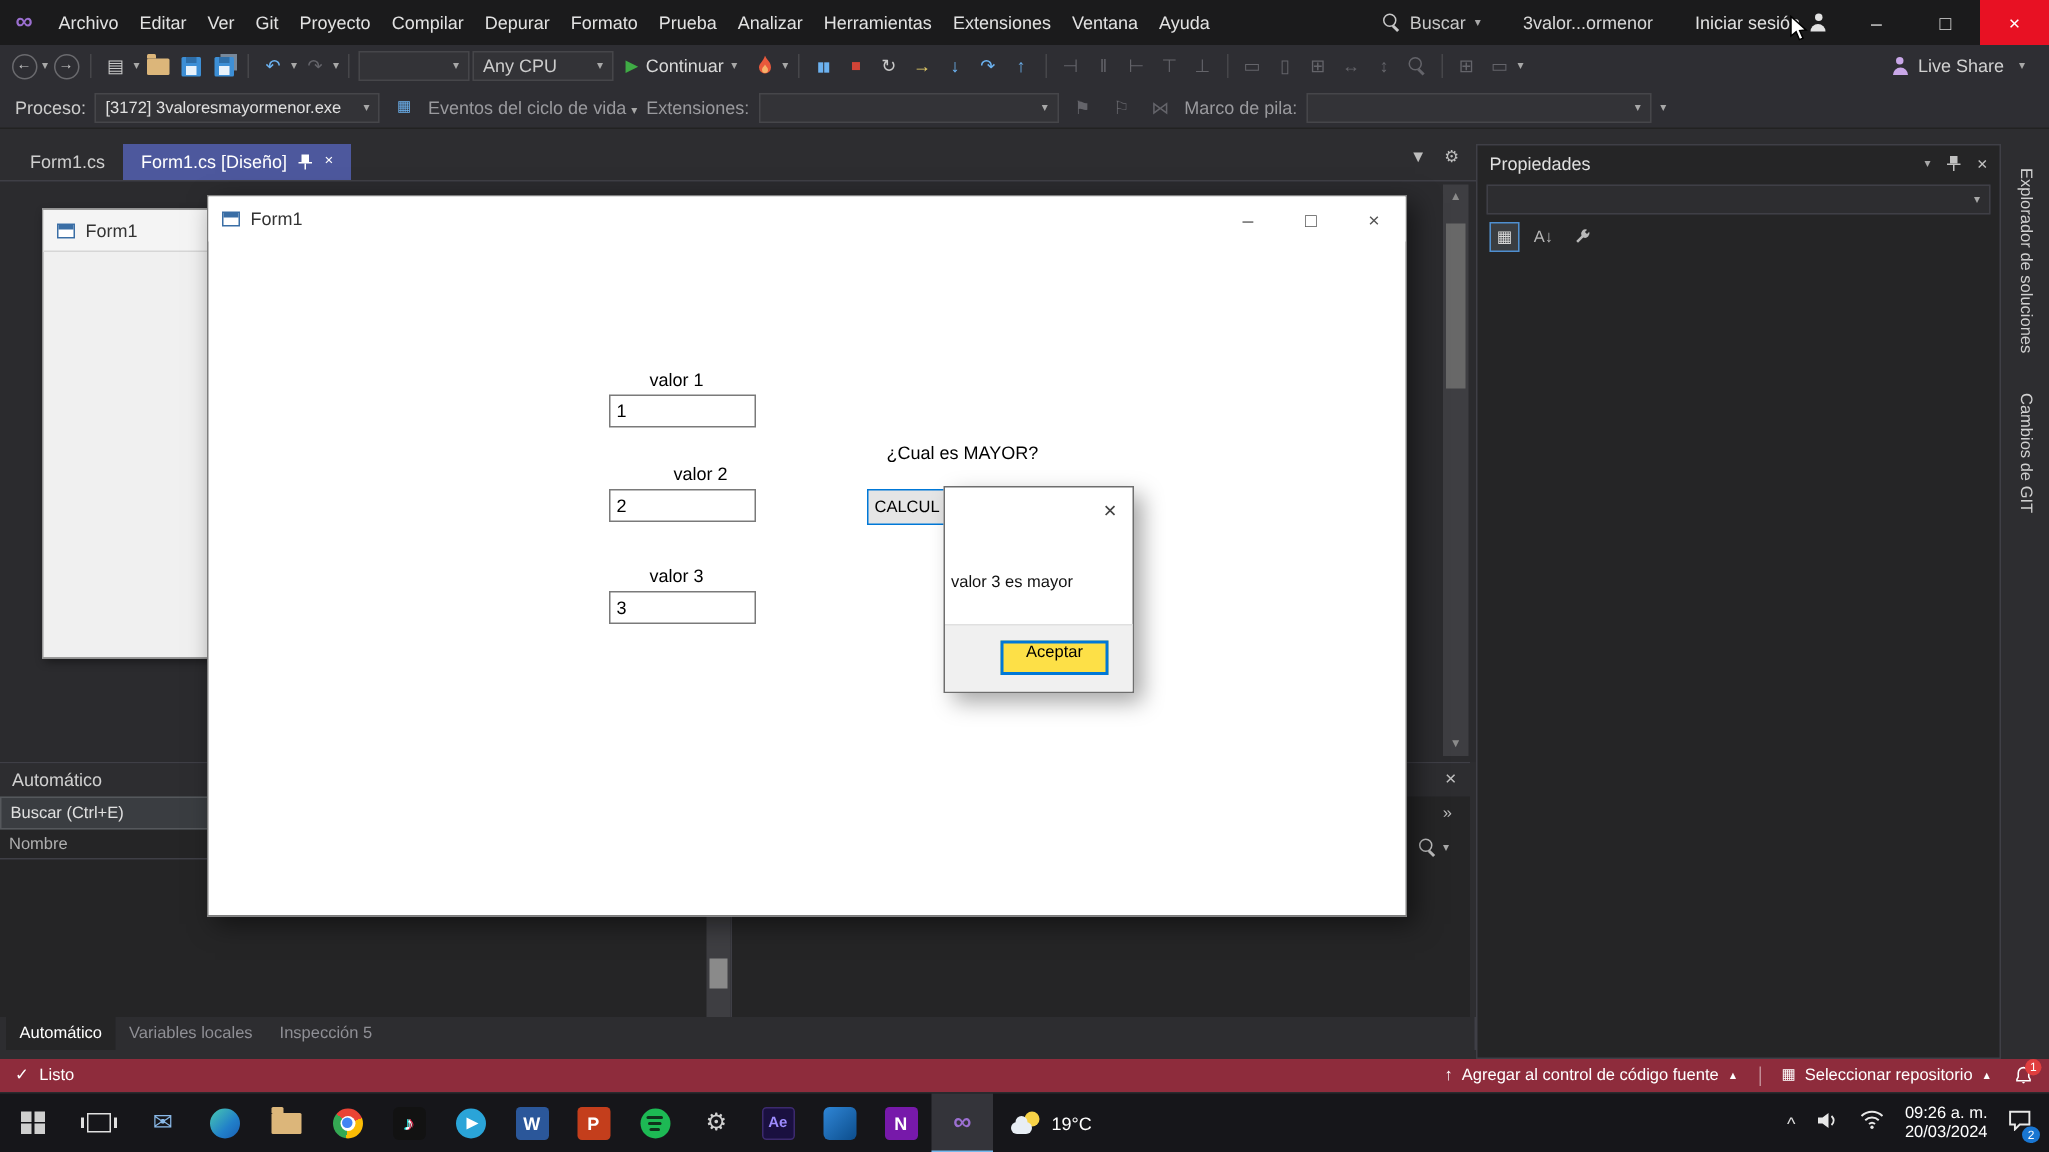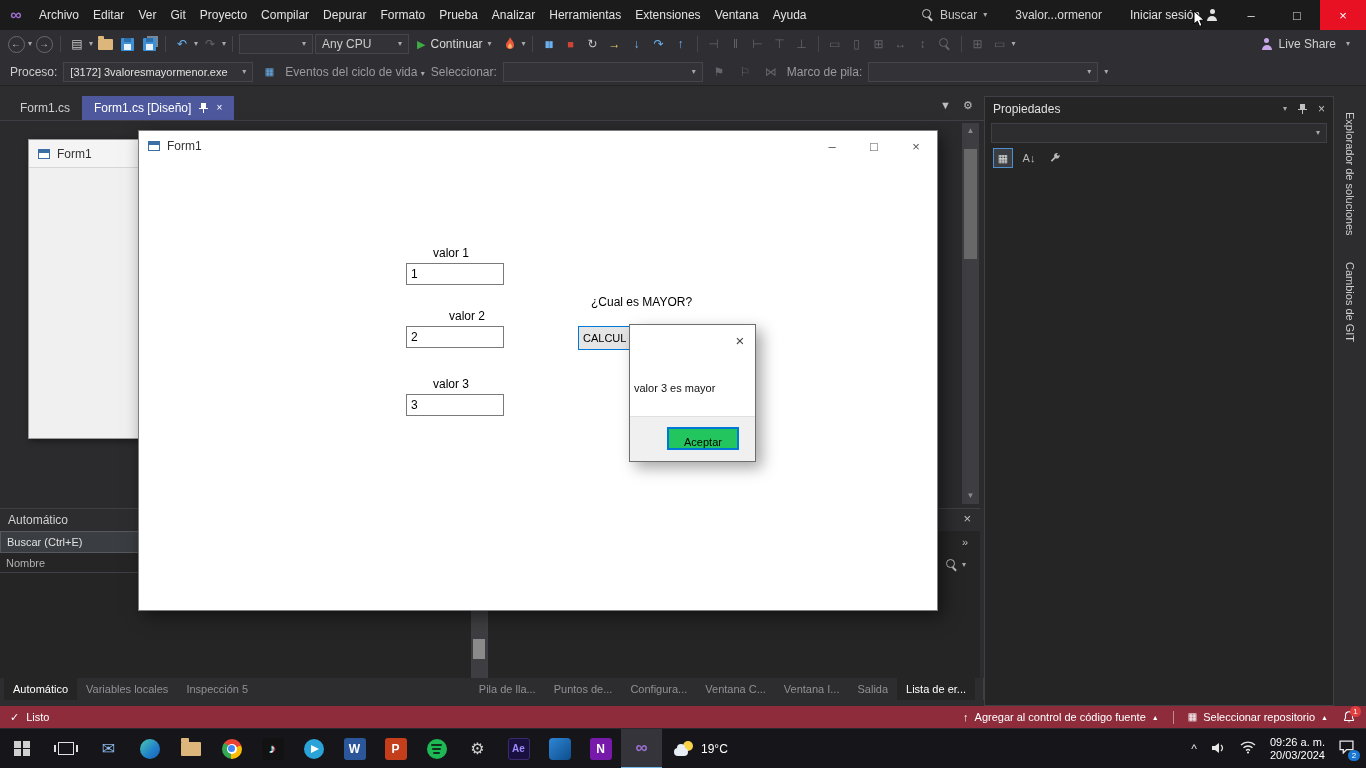--- a/index.html
+++ b/index.html
@@ -76,21 +76,21 @@
 .aw-btn{width:42px;height:30px;display:flex;align-items:center;justify-content:center;color:#555;font-size:13px}
 .aw-label{position:absolute;color:#000}
 .aw-tb{position:absolute;width:98px;height:22px;border:1px solid #7a7a7a;background:#fff;padding:3px 4px;font-size:12px;color:#000}
 #calc-btn{position:absolute;left:439px;top:195px;width:92px;height:24px;background:#e5e5e5;border:1px solid #0078d7;font-size:11px;color:#000;text-align:left;padding:5px 0 0 4px}
 
 
 #msgbox{position:absolute;left:490px;top:193px;width:127px;height:138px;background:#fff;border:1px solid #6e6e6e;box-shadow:6px 6px 14px rgba(0,0,0,.35);z-index:60;font-size:11px}
 .mb-close{position:absolute;right:5px;top:5px;width:20px;height:20px;display:flex;align-items:center;justify-content:center;color:#444;font-size:15px}
 .mb-msg{position:absolute;left:4px;top:57px;color:#111;white-space:nowrap}
 .mb-footer{position:absolute;left:0;right:0;bottom:0;height:45px;background:#f0f0f0;border-top:1px solid #e0e0e0}
-#ok-btn{position:absolute;left:37px;top:10px;width:72px;height:23px;background:#22c55e;border:2px solid #0078d7;font-size:11px;color:#000;display:flex;align-items:flex-end;justify-content:center}
+#ok-btn{position:absolute;left:37px;top:10px;width:72px;height:23px;background:#fde047;border:2px solid #0078d7;font-size:11px;color:#000;display:flex;align-items:flex-start;justify-content:center}
 
 
 #watch-panel{position:absolute;left:0;top:422px;width:488px;height:170px;background:#252526;border-top:1px solid #3f3f46;border-right:1px solid #3f3f46;font-size:11px}
 .wp-header{height:22px;display:flex;align-items:center;padding-left:8px;background:#2d2d30;color:#d0d0d0;font-size:12px}
 .wp-search{height:22px;background:#3a3d41;border:1px solid #55585c;display:flex;align-items:center;padding-left:6px;color:#e0e0e0}
 .wp-colhead{height:20px;border-bottom:1px solid #3f3f46;display:flex;align-items:center;padding-left:6px;color:#b0b0b0}
 .wp-scroll{position:absolute;right:0;top:64px;bottom:0;width:16px;background:#3e3e42}
 .wp-thumb{position:absolute;left:2px;top:66px;width:12px;height:20px;background:#8a8a8a}
 
 #debug-panel{position:absolute;left:488px;top:422px;width:492px;height:170px;background:#252526;border-top:1px solid #3f3f46;font-size:11px}
@@ -346,21 +346,21 @@
 <div id="toolbar2">
   <span>Proceso:</span>
   <span class="tb-select" style="width:190px">
       <span style="font-size:11px;color:#e0e0e0">[3172] 3valoresmayormenor.exe</span>
       <span class="caret g">▾</span>
     </span>
   <span class="tb-ico">
       <span class="g" style="color:#6cb2f0;font-size:10px">▦</span>
     </span>
   <span class="gray-label"><span>Eventos del ciclo de vida</span> <span class="caret g">▾</span></span>
-  <span class="gray-label">Seleccionar:</span>
+  <span class="gray-label">Extensiones:</span>
   <span class="tb-select" style="width:200px">
       <span></span>
       <span class="caret g">▾</span>
     </span>
   <span class="tb-ico dis">
       <span class="g">⚑</span>
     </span>
   <span class="tb-ico dis">
       <span class="g">⚐</span>
     </span>
@@ -432,29 +432,20 @@
       <span class="mag"></span>
       <span class="caret g">▾</span>
     </span>
   </div>
 
   <div id="bottom-tabs">
     <div class="btabs-left">
       <span class="btab active">Automático</span>
       <span class="btab">Variables locales</span>
       <span class="btab">Inspección 5</span>
-    </div>
-    <div class="btabs-right">
-      <span class="btab">Pila de lla...</span>
-      <span class="btab">Puntos de...</span>
-      <span class="btab">Configura...</span>
-      <span class="btab">Ventana C...</span>
-      <span class="btab">Ventana I...</span>
-      <span class="btab">Salida</span>
-      <span class="btab active">Lista de er...</span>
     </div>
   </div>
 
   <div id="app-window">
     <div class="aw-title">
       <span class="formico"></span>
       <span>Form1</span>
       <span class="aw-btns">
         <span class="aw-btn">
             <span class="g">–</span>

